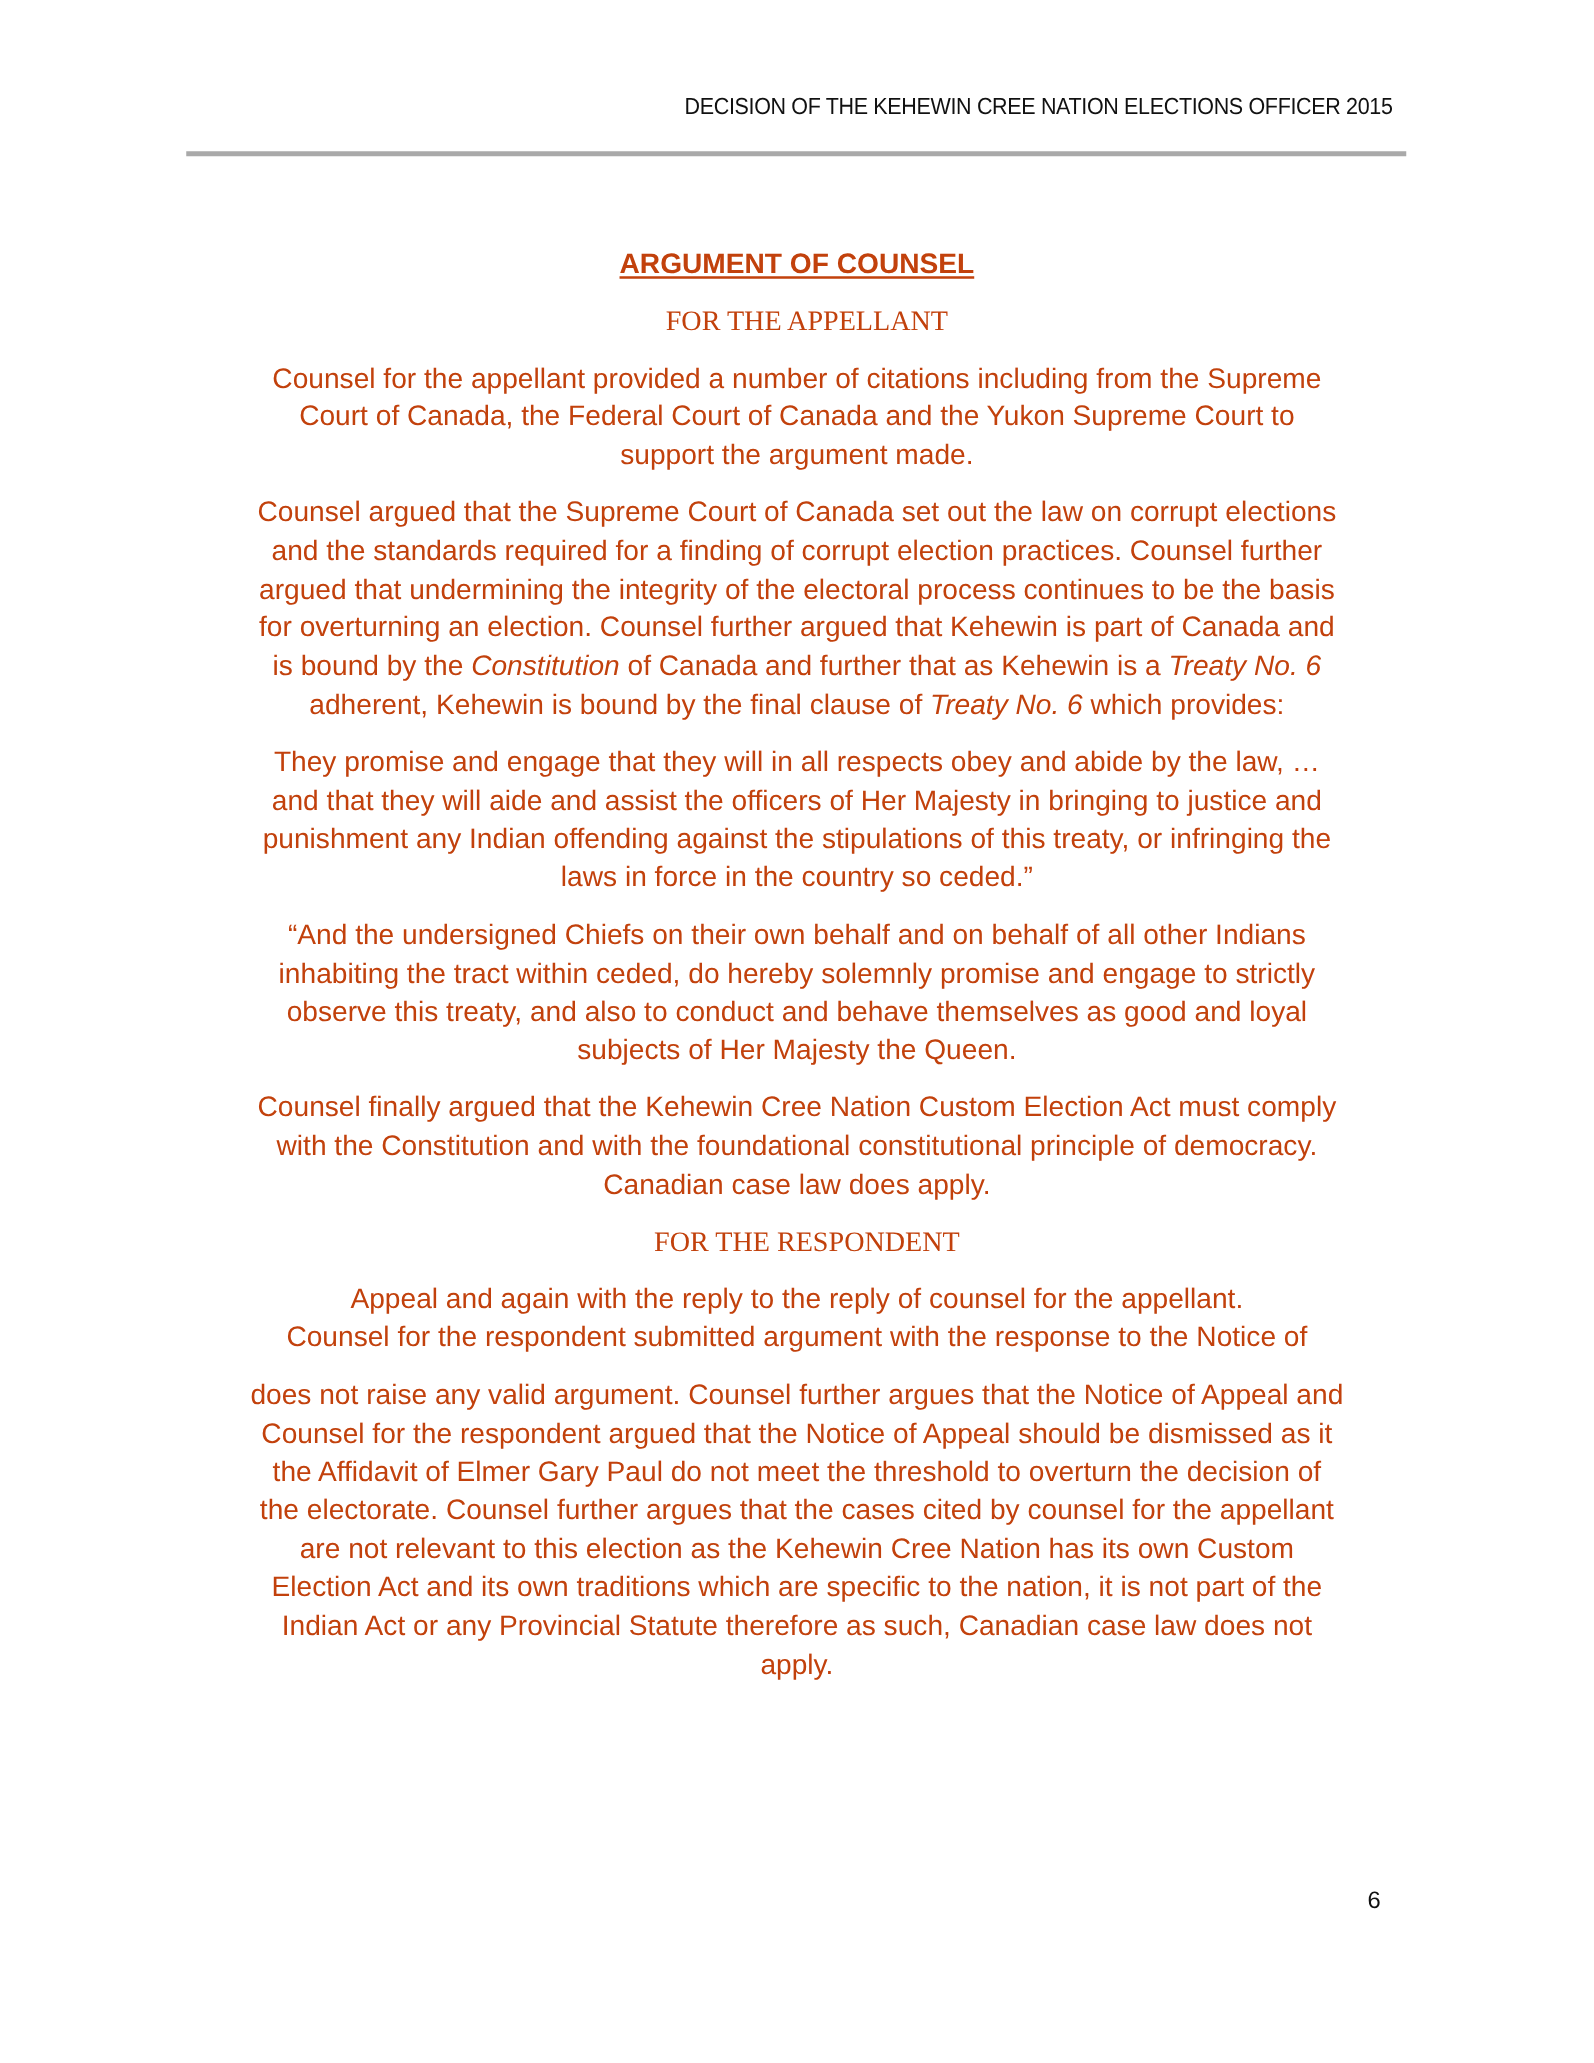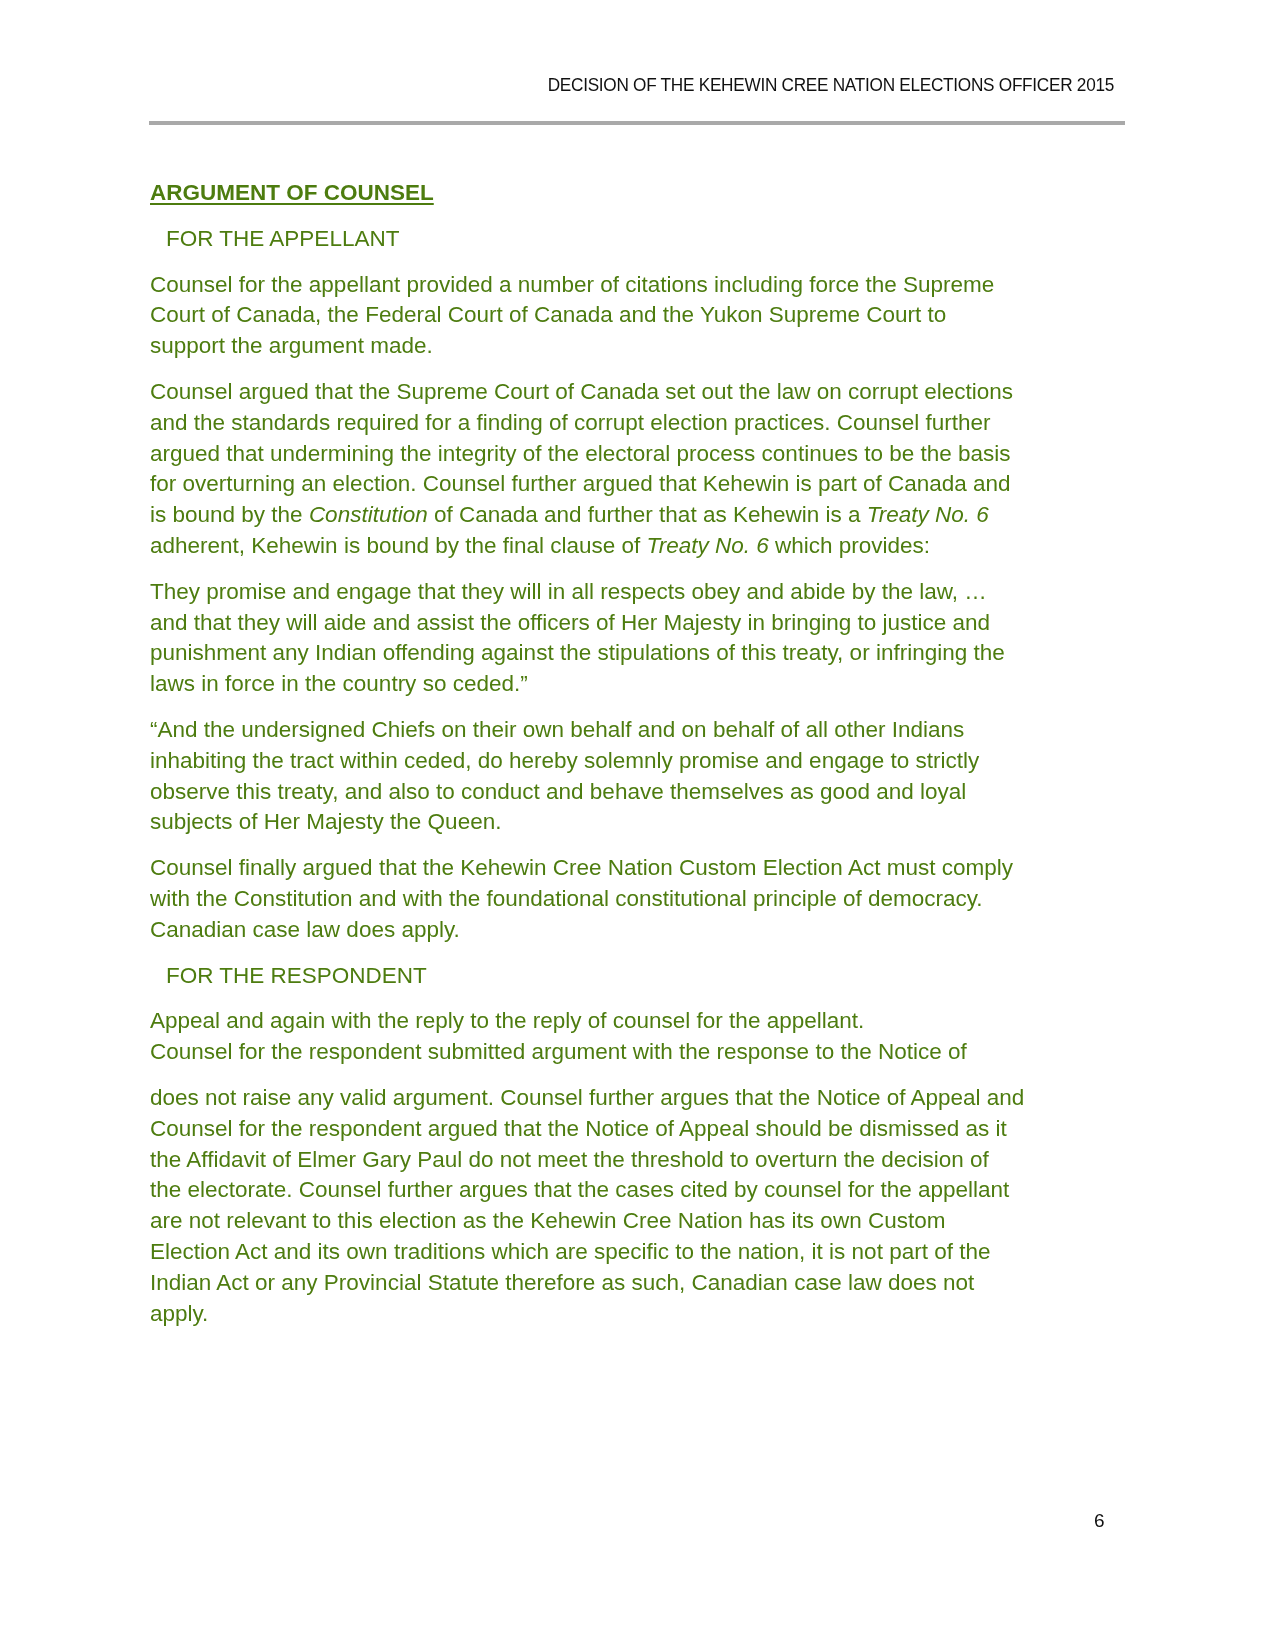--- a/index.html
+++ b/index.html
@@ -8,51 +8,51 @@
       position: absolute; left: 150px; width: 964px; top: 74px;
       text-align: right; font-family: "Liberation Sans", sans-serif;
       font-size: 18.5px; letter-spacing: -0.3px; color: #111;
       transform: scaleX(0.93); transform-origin: right center;
     }
     .header-rule {
       position: absolute; left: 149px; top: 121px; width: 976px; height: 4px;
       background: #a9a9a9;
     }
     .content {
-      position: absolute; left: 150px; top: 178px; width: 975px;
+      position: absolute; left: 150px; top: 196px; width: 975px;
       font-family: "Liberation Sans", sans-serif; font-size: 22.5px;
-      line-height: 30.8px; color: #4d7c0f;
+      line-height: 30.8px; color: #c2410c; text-align: center;
     }
     .content p { margin: 0 0 15px 0; }
     .heading {
       font-weight: bold; text-decoration: underline; text-decoration-thickness: 2px;
       text-underline-offset: 3px; margin: 0 0 15px 0;
     }
-    .subheading { margin: 0 0 15px 16px; }
+    .subheading { margin: 0 0 15px 16px; font-family: Liberation Serif, serif; }
     .line { display: block; white-space: nowrap; }
     em { font-style: italic; }
     .page-number {
       position: absolute; left: 1094px; top: 1510px;
       font-family: "Liberation Sans", sans-serif; font-size: 19px; color: #111;
     }
   </style>
 </head>
 <body>
 
 <div class="page-header">DECISION OF THE KEHEWIN CREE NATION ELECTIONS OFFICER 2015</div>
 <div class="header-rule"></div>
 
 <div class="content">
   <div class="heading">ARGUMENT OF COUNSEL</div>
 
   <div class="subheading">FOR THE APPELLANT</div>
 
 
   <p>
-    <span class="line">Counsel for the appellant provided a number of citations including force the Supreme</span>
+    <span class="line">Counsel for the appellant provided a number of citations including from the Supreme</span>
     <span class="line">Court of Canada, the Federal Court of Canada and the Yukon Supreme Court to</span>
     <span class="line">support the argument made.</span>
   </p>
 
   <p>
     <span class="line">Counsel argued that the Supreme Court of Canada set out the law on corrupt elections</span>
     <span class="line">and the standards required for a finding of corrupt election practices. Counsel further</span>
     <span class="line">argued that undermining the integrity of the electoral process continues to be the basis</span>
     <span class="line">for overturning an election. Counsel further argued that Kehewin is part of Canada and</span>
     <span class="line"><span>is bound by the </span><em>Constitution</em><span> of Canada and further that as Kehewin is a </span><em>Treaty No. 6</em></span>

